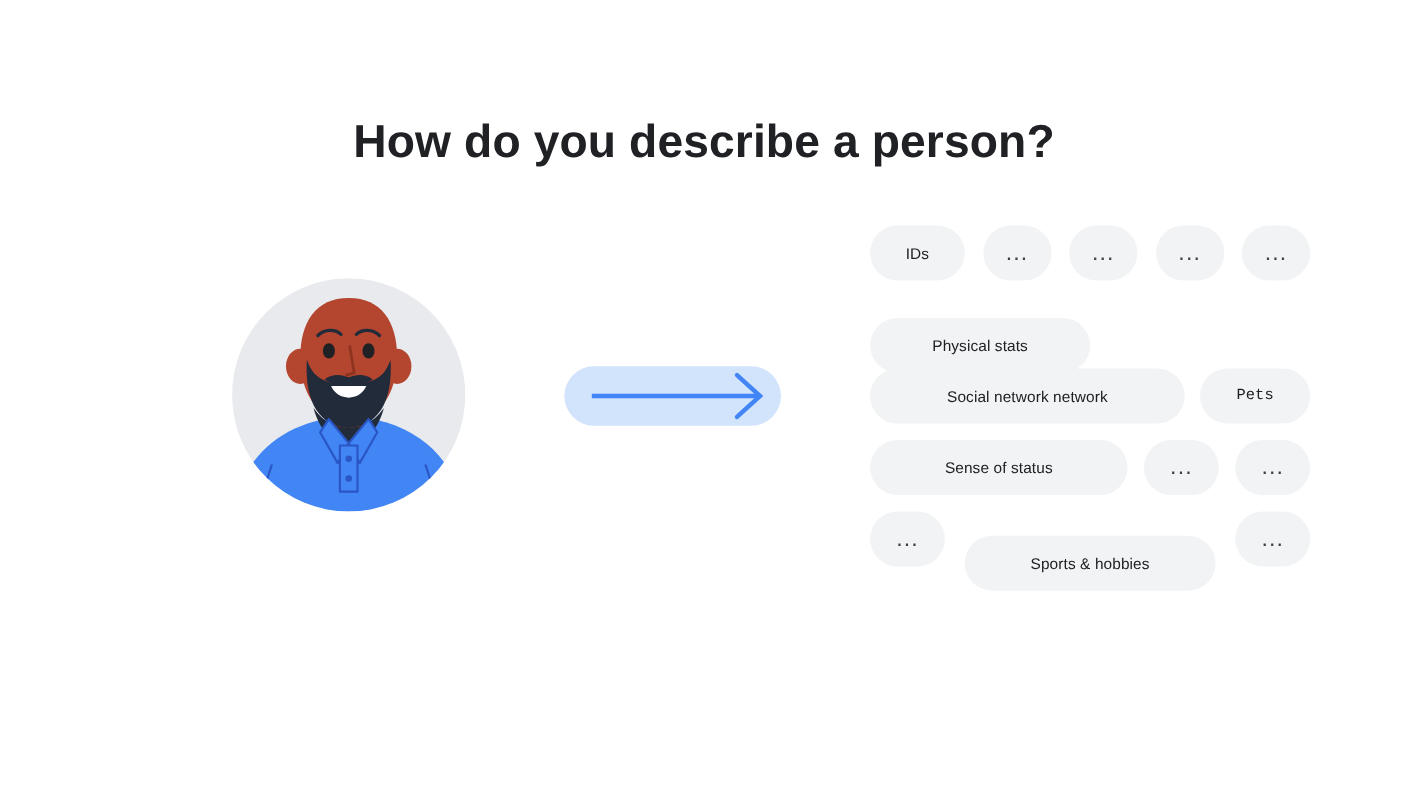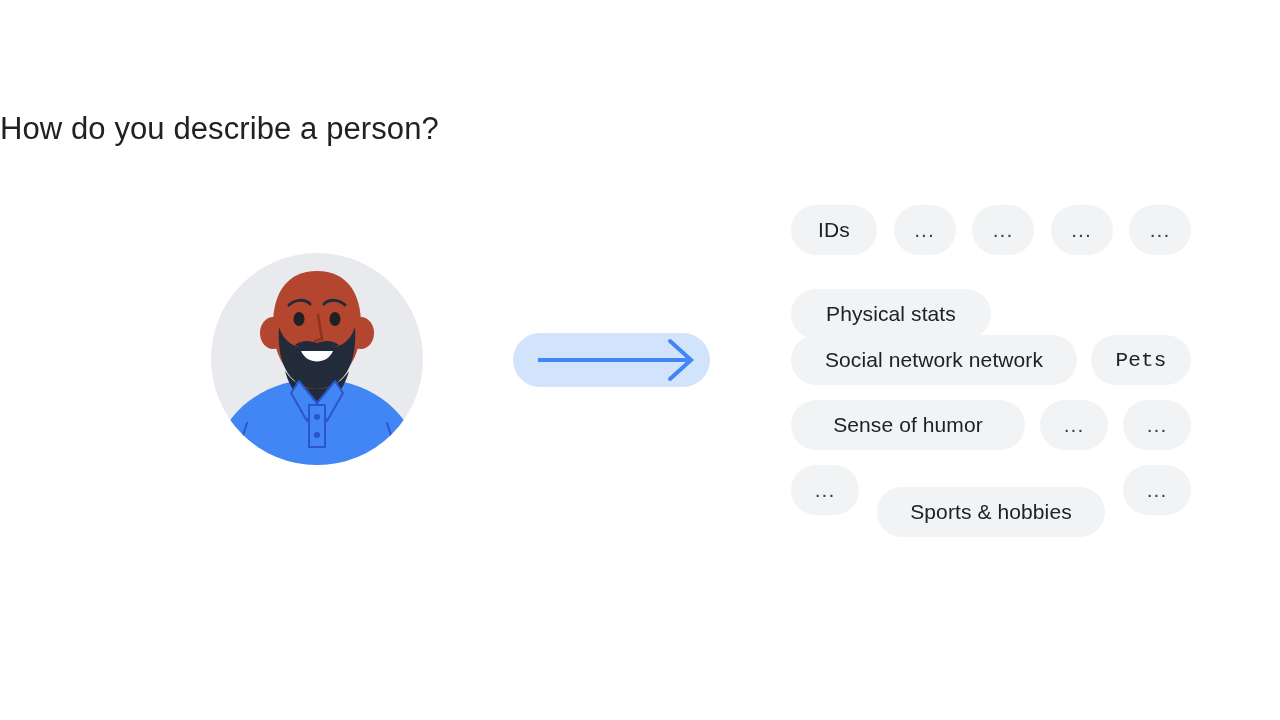--- a/index.html
+++ b/index.html
@@ -16,23 +16,23 @@
     font-family: "Liberation Sans", sans-serif;
     -webkit-font-smoothing: antialiased;
   }
 
   
   .slide-title {
     position: absolute;
     left: 0;
     right: 0;
     top: 108px;
-    text-align: left;
-    font-size: 31px;
-    font-weight: 400;
+    text-align: center;
+    font-size: 42px;
+    font-weight: 700;
     color: #202124;
     letter-spacing: 0.1px;
     line-height: 42px;
   }
 
   
   .avatar-wrap {
     position: absolute;
     left: 211px;
     top: 253px;
@@ -81,21 +81,21 @@
   }
   .chip-row:last-child { margin-bottom: 0; }
   .chip {
     background: #f1f3f4;
     border-radius: 25px;
     height: 50px;
     display: flex;
     align-items: center;
     justify-content: center;
     color: #202124;
-    font-size: 21px;
+    font-size: 14px;
     font-weight: 400;
     white-space: nowrap;
     padding: 0 20px;
     box-sizing: border-box;
     letter-spacing: 0.1px;
   }
   .chip.ellipsis {
     color: #3c4043;
     font-size: 21px;
     letter-spacing: 1px;
@@ -176,21 +176,21 @@
   <div class="chip-row">
     <div class="chip" style="width: 200px; margin-top: 38px;">Physical stats</div>
   </div>
 
   <div class="chip-row">
     <div class="chip" style="width: 286px;">Social network network</div>
     <div class="chip" style="width: 100px; font-family: Liberation Mono, monospace;">Pets</div>
   </div>
 
   <div class="chip-row">
-    <div class="chip" style="width: 234px;">Sense of humor</div>
+    <div class="chip" style="width: 234px;">Sense of status</div>
     <div class="chip ellipsis" style="width: 68px;">...</div>
     <div class="chip ellipsis" style="width: 68px;">...</div>
   </div>
 
   <div class="chip-row">
     <div class="chip ellipsis" style="width: 68px;">...</div>
     <div class="chip" style="width: 228px; margin-top: 44px;">Sports &amp; hobbies</div>
     <div class="chip ellipsis" style="width: 68px;">...</div>
   </div>
 

